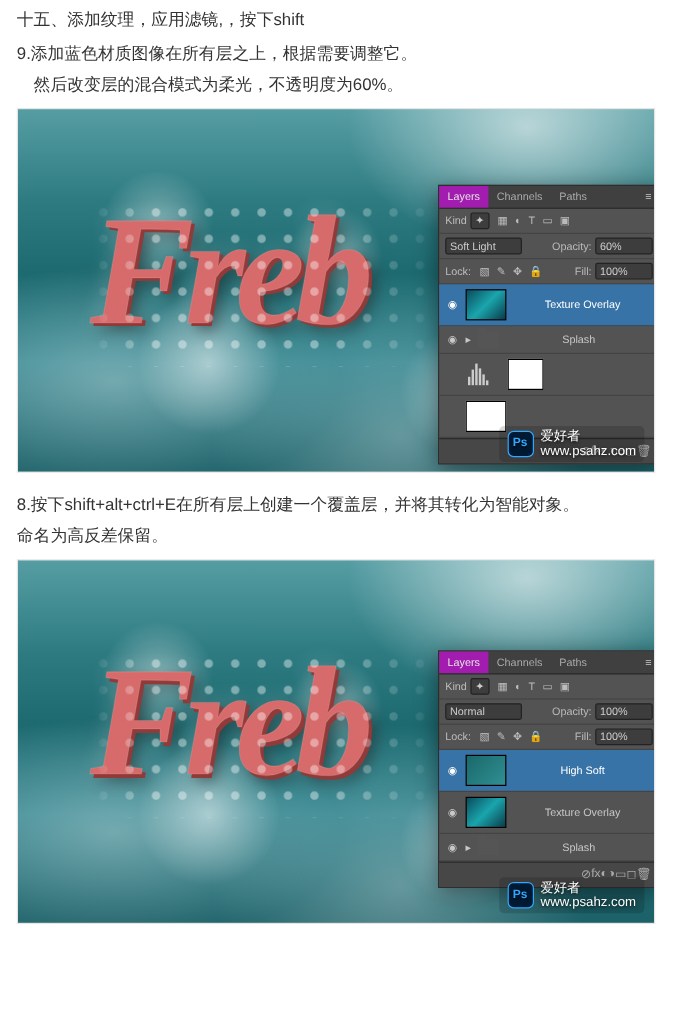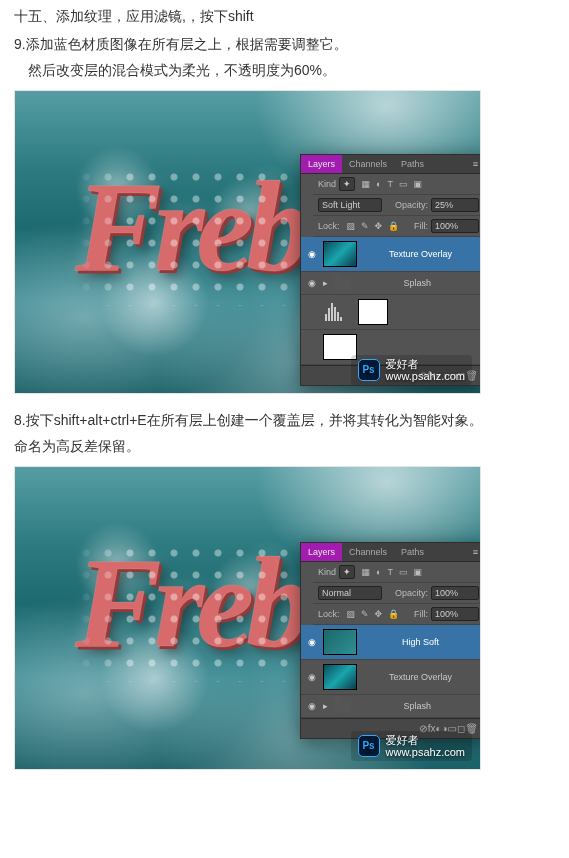--- a/index.html
+++ b/index.html
@@ -11,21 +11,21 @@
     font-size: 14px;
     color: #333;
     padding: 8px 14px;
     position: relative;
   }
   .heading { margin-bottom: 10px; }
   .step-line { margin-bottom: 8px; }
   .step-line-indent { margin-left: 14px; margin-bottom: 10px; }
   .figure {
     position: relative;
-    width: 467px;
+    width: 532px;
     margin: 10px 0 18px 0;
     border: 1px solid #e5e5e5;
   }
   .ocean-bg {
     width: 100%;
     height: 302px;
     position: relative;
     overflow: hidden;
     background:
       radial-gradient(ellipse at 80% 5%, rgba(255,255,255,0.6) 0%, transparent 25%),
@@ -79,21 +79,21 @@
     border: 1px solid #2e2e2e;
     box-shadow: 0 4px 18px rgba(0,0,0,0.45);
     font-size: 9px;
     color: #c8c8c8;
   }
   .lp-tabs { display: flex; background: #404040; border-bottom: 1px solid #2b2b2b; }
   .lp-tab { padding: 4px 7px; color: #aaa; }
   .lp-tab.active { background: #a21caf; color: #e5e5e5; }
   .lp-menu { margin-left: auto; padding: 4px 6px; }
   .lp-row { display: flex; align-items: center; padding: 3px 5px; gap: 3px; }
-  .lp-row.border-b { border-bottom: 1px solid #444; margin-left: 12px; }
+  .lp-row.border-b { border-bottom: 1px solid #444; }
   .lp-select { background: #3d3d3d; border: 1px solid #222; color: #ccc; padding: 1px 3px; font-size: 9px; border-radius: 2px; }
   .lp-w60 { width: 64px; }
   .lp-w48 { width: 48px; }
   .lp-txt { font-size: 9px; color: #bbb; }
   .lp-iconrow { display: flex; gap: 6px; margin-left: 4px; color: #bbb; font-size: 9px; }
   .lp-layers { max-height: 140px; }
   .lp-layer { display: flex; align-items: center; padding: 4px 5px; gap: 5px; border-bottom: 1px solid #444; }
   .lp-layer.sel { background: #3873a8; color: #fff; }
   .lp-eye { width: 12px; text-align: center; }
   .lp-thumb { width: 34px; height: 26px; border: 1px solid #000; }
@@ -165,21 +165,21 @@
           <span>T</span>
           <span>▭</span>
           <span>▣</span>
         </div>
       </div>
 
       <div class="lp-row border-b">
         <span class="lp-select lp-w60">Soft Light</span>
         <span style="flex:1"></span>
         <span class="lp-txt">Opacity:</span>
-        <span class="lp-select lp-w48">25%</span>
+        <span class="lp-select lp-w48">60%</span>
       </div>
 
       <div class="lp-row border-b">
         <span class="lp-txt">Lock:</span>
         <div class="lp-iconrow">
           <span>▧</span>
           <span>✎</span>
           <span>✥</span>
           <span>🔒</span>
         </div>

